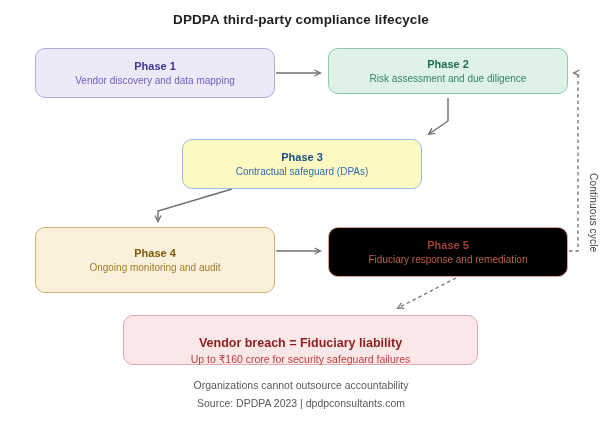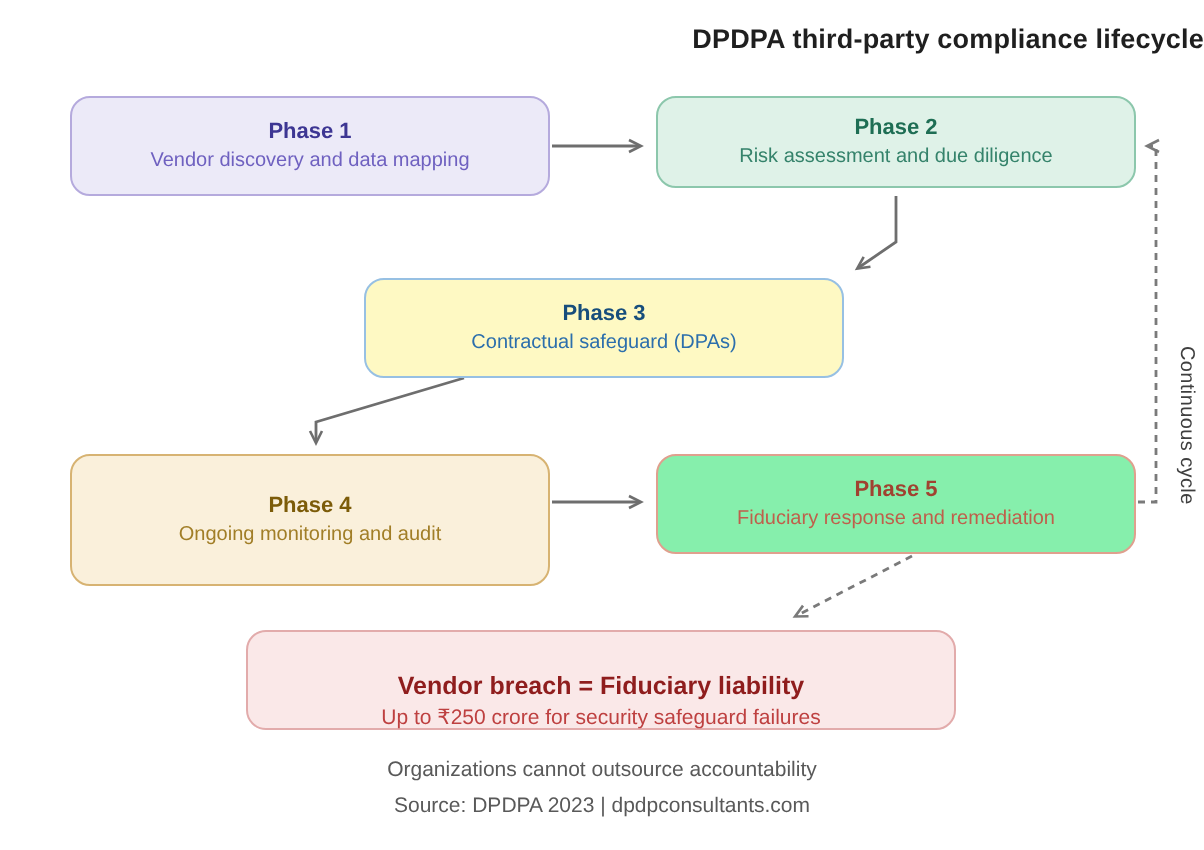--- a/index.html
+++ b/index.html
@@ -1,21 +1,21 @@
 <!DOCTYPE html>
 <html style="--solid: #6E6E6E; --dashed: #7A7A7A;"><head>
 <meta charset="utf-8">
 <style>
   html,body{margin:0;padding:0;background:#ffffff;}
   body{font-family:"Liberation Sans","DejaVu Sans",sans-serif;}
   .canvas{
     position:relative;width:602px;height:425px;background:#ffffff;overflow:hidden;
   }
   .diagram-title{
-    position:absolute;left:0;top:12px;width:602px;text-align:right;
+    position:absolute;left:0;top:12px;width:602px;text-align:center;
     font-size:13.5px;font-weight:bold;color:#1f1f1f;letter-spacing:.1px;
   }
   .connectors{position:absolute;left:0;top:0;width:602px;height:425px;pointer-events:none;}
   .connectors path.link{fill:none;stroke:var(--solid,#6E6E6E);stroke-width:1.4px;}
   .connectors path.link.dashed{stroke:var(--dashed,#7A7A7A);stroke-dasharray:3.5,3;}
   .marker-head{fill:none;stroke:var(--solid,#6E6E6E);stroke-width:1.3px;}
   .marker-head.dashed{stroke:var(--dashed,#7A7A7A);}
   .box{
     position:absolute;border:1px solid;border-radius:10px;box-sizing:border-box;
     display:flex;flex-direction:column;align-items:center;justify-content:center;
@@ -78,28 +78,28 @@
   <div class="box phase3" style="background-color: #fef9c3; border-color: rgb(151, 192, 227);">
     <div class="box-title" style="color: rgb(23, 78, 124);">Phase 3</div>
     <div class="box-sub" style="color: rgb(44, 111, 172);">Contractual safeguard (DPAs)</div>
   </div>
 
   <div class="box phase4" style="background-color: rgb(250, 240, 219); border-color: rgb(215, 179, 114);">
     <div class="box-title" style="color: rgb(124, 92, 9);">Phase 4</div>
     <div class="box-sub" style="color: rgb(161, 126, 39);">Ongoing monitoring and audit</div>
   </div>
 
-  <div class="box phase5" style="background-color: #86efac; border-color: rgb(223, 160, 142);">
+  <div class="box phase5" style="background-color: #000000; border-color: rgb(223, 160, 142);">
     <div class="box-title" style="color: rgb(160, 66, 48);">Phase 5</div>
     <div class="box-sub" style="color: rgb(191, 95, 75);">Fiduciary response and remediation</div>
   </div>
 
   <div class="box breach" style="background-color: rgb(250, 232, 232); border-color: rgb(226, 171, 171); justify-content: flex-end;">
     <div class="box-title" style="color: rgb(143, 29, 29);">Vendor breach = Fiduciary liability</div>
-    <div class="box-sub" style="color: rgb(190, 64, 64);">Up to ₹250 crore for security safeguard failures</div>
+    <div class="box-sub" style="color: rgb(190, 64, 64);">Up to ₹160 crore for security safeguard failures</div>
   </div>
 
   <div class="cycle-label" style="color: rgb(63, 63, 63);">Continuous cycle</div>
 
   <div class="footer-line footer-1" style="color: rgb(89, 89, 89);">Organizations cannot outsource accountability</div>
   <div class="footer-line footer-2" style="color: rgb(89, 89, 89);">Source: DPDPA 2023 | dpdpconsultants.com</div>
 
 </div>
 
 </body></html>

